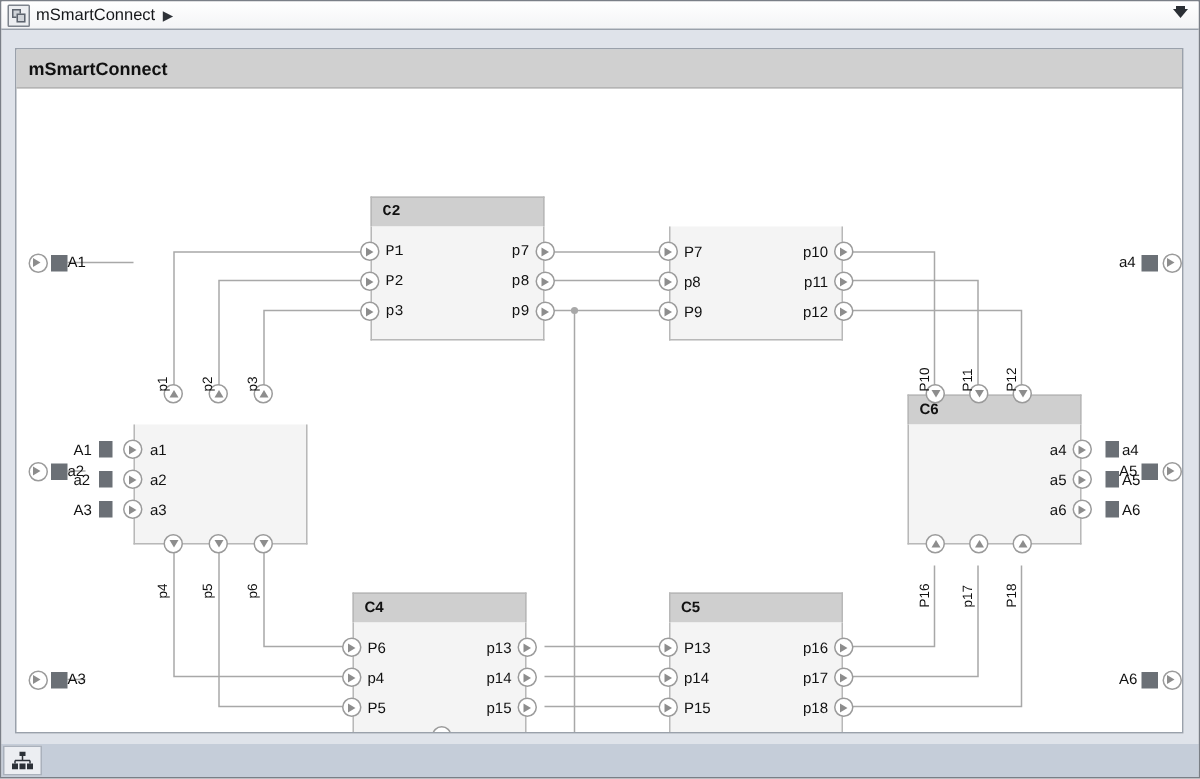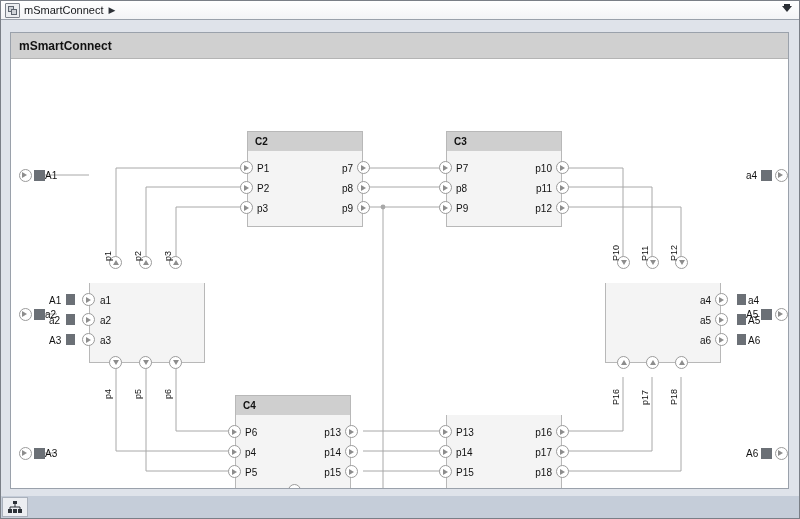--- a/index.html
+++ b/index.html
@@ -277,21 +277,21 @@
         <div class="bport" style="left:735px;top:388px;">
           <span class="btxt" style="left:0px;top:2px;">A6</span>
           <span class="bflag" style="left:15px;top:1px;"></span>
           <span class="bcirc" style="left:29px;">
             <span class="pcirc" style="position:absolute;left:-1px;top:-1px;border:none;background:transparent;">
               <span class="tri tri-r"></span>
             </span>
           </span>
         </div>
 
-        <div class="block" style="left:236px;top:72px;width:116px;height:96px;">
+        <div class="block" style="left:236px;top:72px;width:116px;height:96px;font-family:Liberation Mono, monospace;">
           <div class="bhead">
             <span>C2</span>
           </div>
           <div class="bbody"></div>
 
           <span class="pcirc" style="left:-7px;top:30px;">
               <span class="tri tri-r"></span>
             </span>
           <span class="plabel left" style="left:10px;top:33px;">P1</span>
           <span class="pcirc" style="left:-7px;top:50px;">
@@ -311,23 +311,20 @@
               <span class="tri tri-r"></span>
             </span>
           <span class="plabel right" style="left:78px;top:53px;width:28px;">p8</span>
           <span class="pcirc" style="left:110px;top:70px;">
               <span class="tri tri-r"></span>
             </span>
           <span class="plabel right" style="left:78px;top:73px;width:28px;">p9</span>
         </div>
 
         <div class="block" style="left:435px;top:72px;width:116px;height:96px;">
-          <div class="bhead">
-            <span>C3</span>
-          </div>
           <div class="bbody"></div>
           <span class="pcirc" style="left:-7px;top:30px;">
               <span class="tri tri-r"></span>
             </span>
           <span class="plabel left" style="left:10px;top:33px;">P7</span>
           <span class="pcirc" style="left:-7px;top:50px;">
               <span class="tri tri-r"></span>
             </span>
           <span class="plabel left" style="left:10px;top:53px;">p8</span>
           <span class="pcirc" style="left:-7px;top:70px;">
@@ -393,20 +390,23 @@
               <span class="tri tri-d"></span>
             </span>
           <span class="vlabel" style="left:54px;top:127px;">p5</span>
           <span class="pcirc" style="left:80px;top:93px;">
               <span class="tri tri-d"></span>
             </span>
           <span class="vlabel" style="left:84px;top:127px;">p6</span>
         </div>
 
         <div class="block" style="left:594px;top:204px;width:116px;height:100px;">
+          <div class="bhead">
+            <span>C6</span>
+          </div>
           <div class="bbody"></div>
 
           <span class="pcirc" style="left:12px;top:-7px;">
               <span class="tri tri-d"></span>
             </span>
           <span class="vlabel" style="left:16px;top:-11px;">P10</span>
           <span class="pcirc" style="left:41px;top:-7px;">
               <span class="tri tri-d"></span>
             </span>
           <span class="vlabel" style="left:45px;top:-11px;">P11</span>
@@ -479,20 +479,23 @@
           <span class="pcirc" style="left:110px;top:70px;">
               <span class="tri tri-r"></span>
             </span>
           <span class="plabel right" style="left:74px;top:73px;width:32px;">p15</span>
 
           <span class="pcirc" style="left:53px;top:89px;"></span>
 
         </div>
 
         <div class="block" style="left:435px;top:336px;width:116px;height:96px;">
+          <div class="bhead">
+            <span>C5</span>
+          </div>
           <div class="bbody"></div>
           <span class="pcirc" style="left:-7px;top:30px;">
               <span class="tri tri-r"></span>
             </span>
           <span class="plabel left" style="left:10px;top:33px;">P13</span>
           <span class="pcirc" style="left:-7px;top:50px;">
               <span class="tri tri-r"></span>
             </span>
           <span class="plabel left" style="left:10px;top:53px;">p14</span>
           <span class="pcirc" style="left:-7px;top:70px;">

